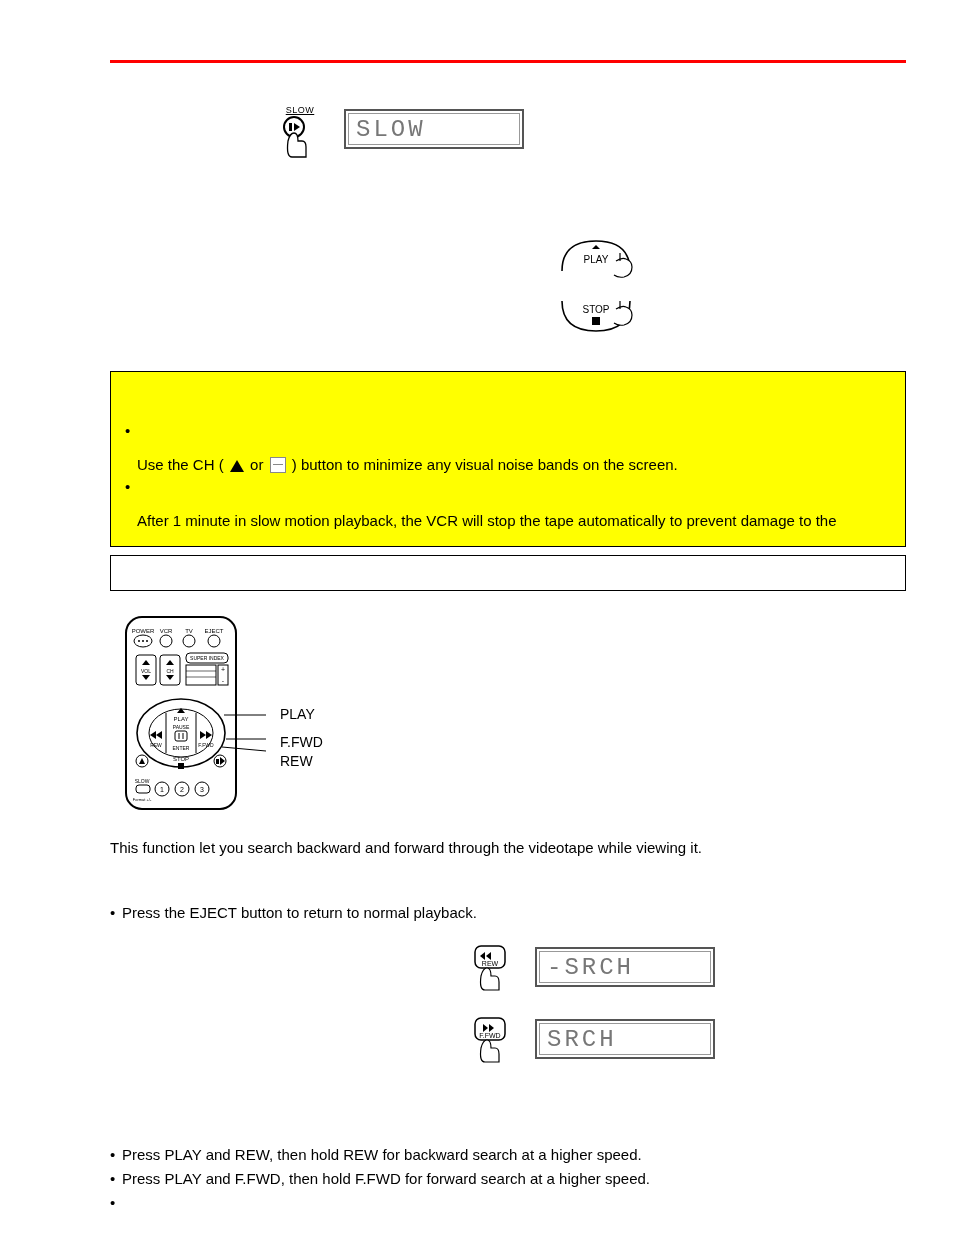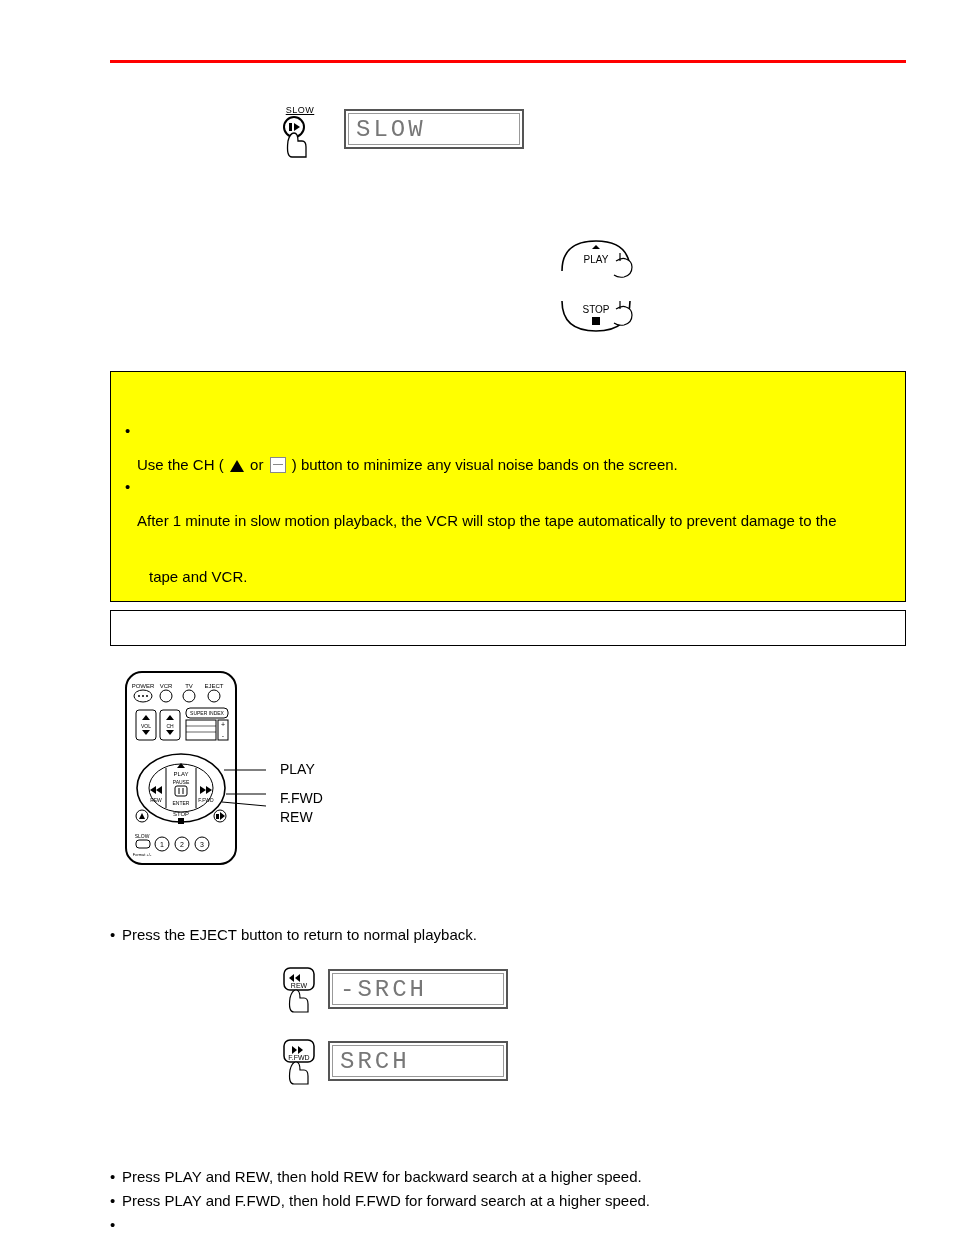--- a/index.html
+++ b/index.html
@@ -130,21 +130,21 @@
   .spacer-sm { height: 30px; }
   .spacer-md { height: 48px; }
   .lcd-stack {
     display: flex;
     flex-direction: column;
     gap: 22px;
     margin-left: 170px;
     margin-top: 18px;
     margin-bottom: 30px;
   }
-  .lcd-stack .row { display:flex; align-items:center; gap: 4px; }
+  .lcd-stack .row { display:flex; align-items:center; gap: 20px; justify-content: center; }
   .mini-btn svg { display:block; }
   .mini-btn { display:flex; flex-direction:column; align-items:center; }
 </style>
 </head>
 <body>
 
 <div class="page">
 
   <div class="rule-red"></div>
 
@@ -194,24 +194,20 @@
         <span>Use the CH (</span>
         <span class="tri"></span>
         <span> or </span>
         <span class="sq"></span>
         <span>) button to minimize any visual noise bands on the screen.</span>
       </span>
     </div>
     <div class="note-line">
       <span class="bullet">•</span>
       <span class="txt">After 1 minute in slow motion playback, the VCR will stop the tape automatically to prevent damage to the</span>
-    </div>
-    <div class="note-line">
-      <span class="bullet"></span>
-      <span class="txt sub">tape and VCR.</span>
     </div>
   </div>
 
   <div class="section-bar"></div>
 
   <div class="remote-row">
     <svg width="150" height="200" viewBox="0 0 150 200">
 
       <rect x="10" y="4" width="110" height="192" rx="16" ry="16" fill="#fff" stroke="#000" stroke-width="2"></rect>
 
@@ -289,20 +285,21 @@
       <line x1="106" y1="134" x2="150" y2="138" stroke="#000" stroke-width="1"></line>
     </svg>
     <div class="remote-labels">
       <div>PLAY</div>
       <div style="height:10px"></div>
       <div>F.FWD</div>
       <div>REW</div>
     </div>
   </div>
 
+  <p class="body-text">This function let you search backward and forward through the videotape while viewing it.</p>
 
   <div class="spacer-sm"></div>
 
   <div class="bullet-line">
     <span class="b">•</span>
     <span>Press the EJECT button to return to normal playback.</span>
   </div>
 
   <div class="lcd-stack">
     <div class="row">

